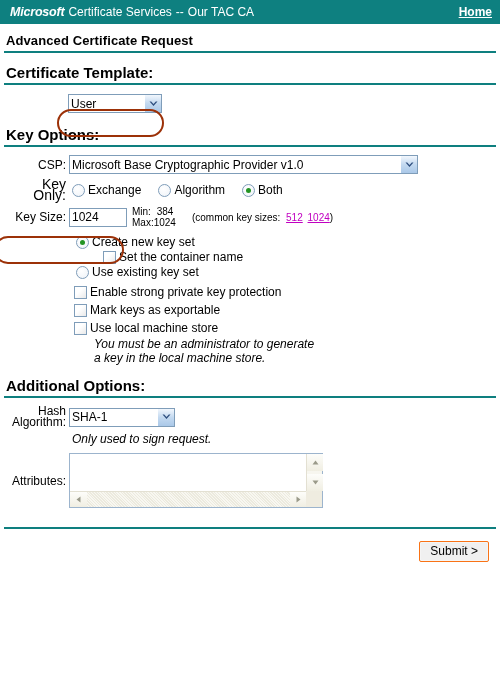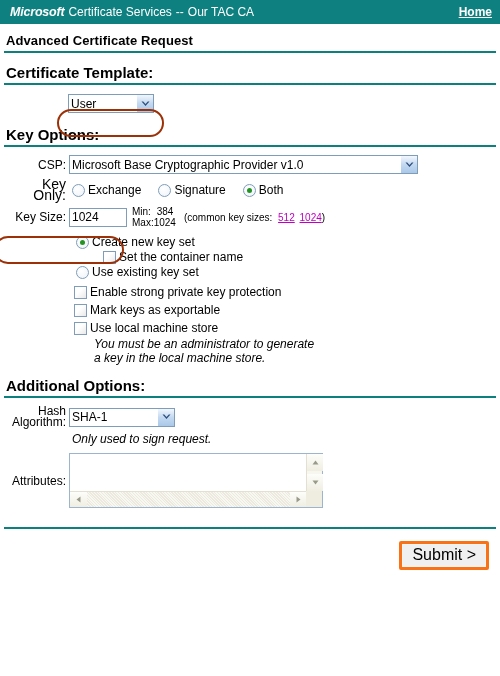--- a/index.html
+++ b/index.html
@@ -250,24 +250,24 @@
   .sb-track-h {
     flex: 1;
     background: #f3f1e7;
     background-image: repeating-linear-gradient(45deg, #eceade 0 1px, #f8f7f1 1px 2px);
   }
   .sb-arrow { fill: #9a9a8a; }
 
   
   .submit-btn {
     font-family: "Liberation Sans", sans-serif;
-    font-size: 16px;
+    font-size: 12px;
     padding: 2px 10px 3px;
     background: #f0f0f0;
-    border: 3px solid #f97316;
+    border: 1px solid #f97316;
     border-radius: 2px;
     box-shadow: inset 0 0 0 1px #f5f5f5;
     cursor: pointer;
     color: #000;
   }
 
   
   .annot {
     position: absolute;
     border: 2px solid #9c3108;
@@ -294,21 +294,21 @@
 <div class="page">
 
   <h1 class="page-title">Advanced Certificate Request</h1>
   <div class="rule"></div>
 
   <h2 class="section">Certificate Template:</h2>
   <div class="rule"></div>
 
   <div style="margin:9px 0 0 64px;">
     <span class="sel-wrap">
-      <select class="xpsel" style="width:86px;">
+      <select class="xpsel" style="width:94px;">
         <option>User</option>
       </select>
       <span class="sel-arrow">
         <svg width="9" height="6" viewBox="0 0 9 6">
             <path d="M0.5 0.5 L4.5 5 L8.5 0.5 L6.8 0.5 L4.5 3 L2.2 0.5 Z" fill="#2f4f7f"></path>
           </svg>
       </span>
     </span>
   </div>
 
@@ -335,42 +335,42 @@
       <span>Only:</span>
     </span>
 
     <span class="ctl" style="margin-left:6px;">
       <span class="radio"></span>
       <span class="ctl-label">Exchange</span>
     </span>
 
     <span class="ctl" style="margin-left:17px;">
       <span class="radio"></span>
-      <span class="ctl-label">Signature</span>
+      <span class="ctl-label">Algorithm</span>
     </span>
 
     <span class="ctl" style="margin-left:17px;">
       <span class="radio checked"></span>
       <span class="ctl-label">Both</span>
     </span>
   </div>
 
   <div class="row" style="margin-top:5px; align-items:center;">
     <span class="lbl-right" style="width:62px;">Key Size:</span>
     <input class="xptext" style="width: 58px; margin-left: 3px;" value="1024">
     <span style="margin-left:5px; display:inline-block; line-height:11px;">
       <span class="tiny">
         <span>Min:</span>
         <span style="margin-left:3px;">384</span>
       </span><br>
       <span class="tiny">
         <span>Max:</span><span>1024</span>
       </span>
     </span>
-    <span class="tiny-paren" style="margin-left:8px;">
+    <span class="tiny-paren" style="margin-left:16px;">
       <span>(common key sizes:</span>
       <a class="link-ks" href="#" style="margin-left:3px;">512</a>
       <a class="link-ks" href="#" style="margin-left:2px;">1024</a><span>)</span>
     </span>
   </div>
 
   <div style="margin:8px 0 0 72px;">
     <div class="ctl">
       <span class="radio checked"></span>
       <span class="ctl-label">Create new key set</span>

